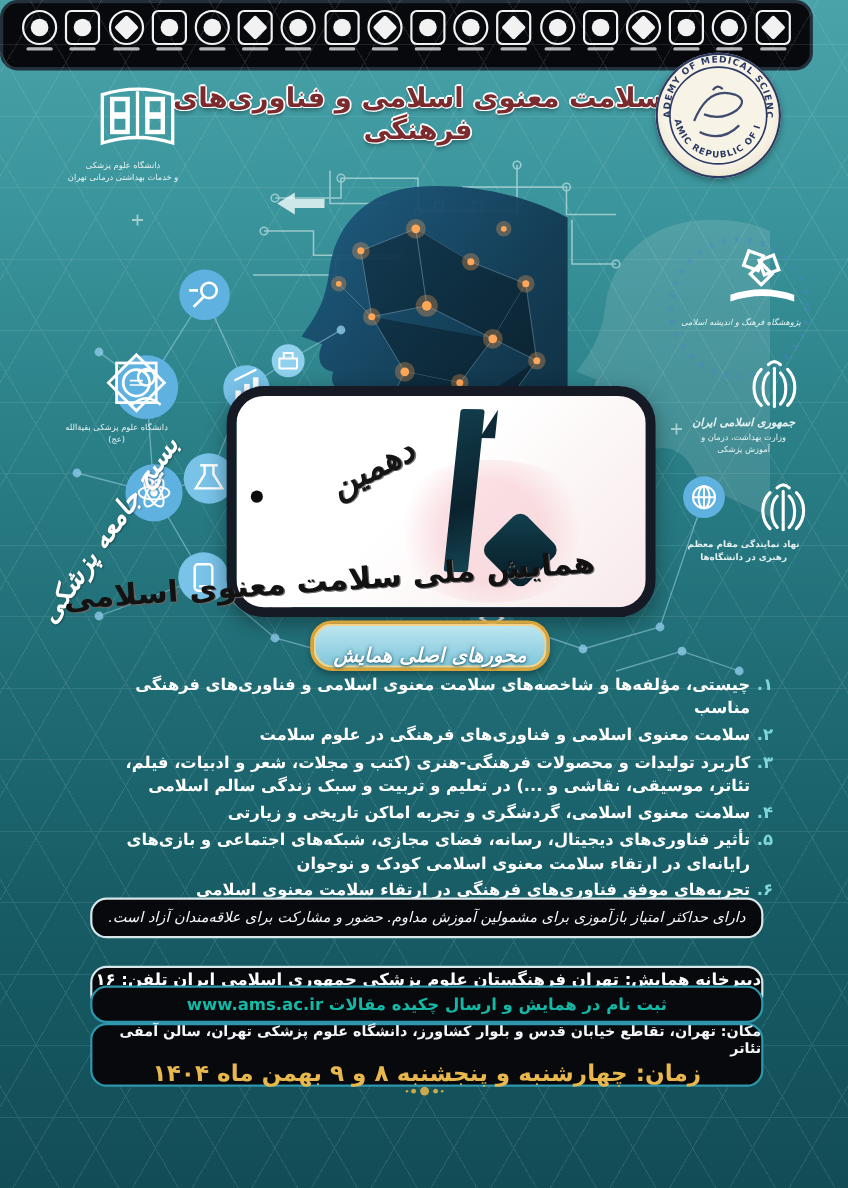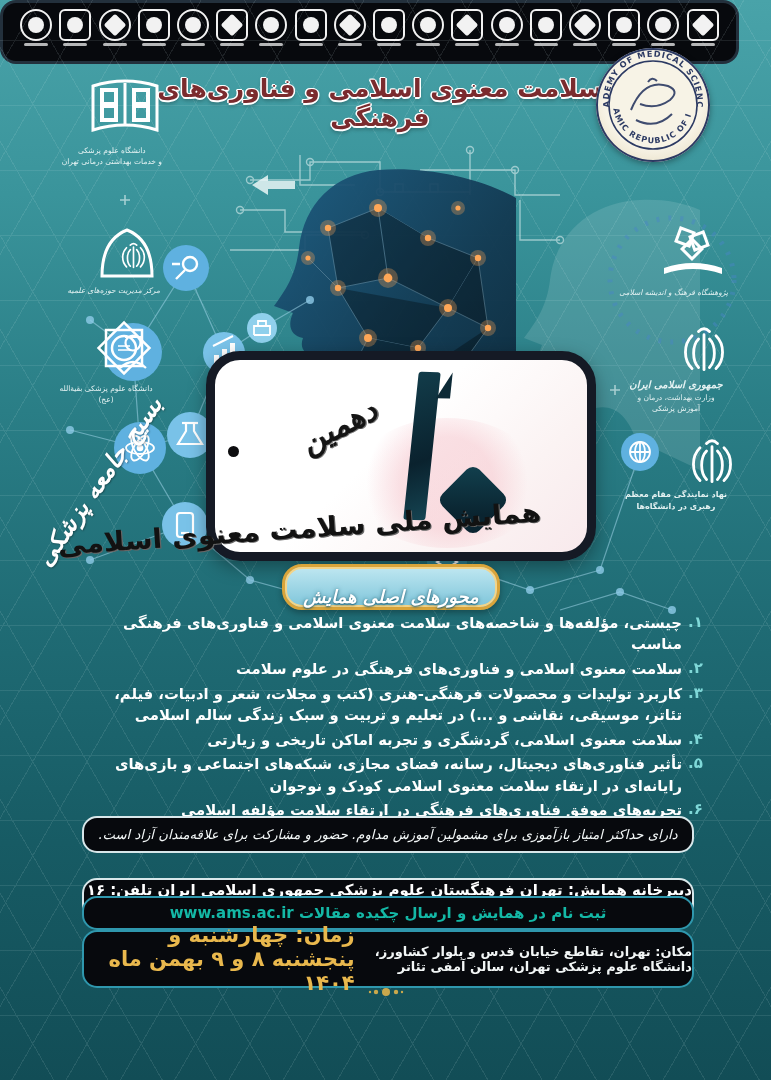--- a/index.html
+++ b/index.html
@@ -58,21 +58,21 @@
   .ttxt{color:#fff;font-weight:bold;font-size:14.8px;line-height:1.45;letter-spacing:-.2px;}
   
   .bar{left:82px;width:608px;background:#07090d;border-radius:15px;display:flex;
     align-items:center;justify-content:center;direction:rtl;z-index:4;}
   #bar-credit{top:816px;height:33px;border:2px solid #d8e7ea;}
   #bar-credit span{color:#f4f8f8;font-size:13.2px;font-style:italic;}
   #bar-secr{top:878px;height:37px;border:2px solid #d8e7ea;}
   #bar-secr span{color:#fff;font-size:15px;font-weight:bold;}
   #bar-web{top:896px;height:30px;border:2px solid #2f97ad;}
   #bar-web span{color:#14b8a6;font-size:15px;font-weight:bold;}
-  #bar-venue{top:930px;height:54px;border:2px solid #2f97ad;flex-direction:row;gap:3px;}
+  #bar-venue{top:930px;height:54px;border:2px solid #2f97ad;flex-direction:column;gap:3px;}
   #venue-line{color:#f2f6f6;font-size:13px;font-weight:bold;}
   #date-line{color:#e9b84d;font-size:21px;font-weight:bold;}
   #ornament{left:368px;top:985px;width:36px;height:14px;z-index:4;}
   
   #footer{left:16px;top:1001px;width:739px;height:64px;background:#07090d;border-radius:16px;
     border:3px solid #23303c;display:flex;align-items:center;justify-content:space-evenly;
     padding:0 10px;box-sizing:border-box;z-index:6;}
   .plogo{width:32px;height:46px;display:flex;flex-direction:column;align-items:center;gap:2px;}
   .plogo .pc{width:28px;height:28px;border-radius:50%;border:2px solid #f2f2f2;position:relative;}
   .plogo .pc::after{content:"";position:absolute;inset:6px;border-radius:50%;background:#f2f2f2;}
@@ -305,29 +305,20 @@
         <textPath href="#arcBot" startOffset="50%" text-anchor="middle">ISLAMIC REPUBLIC OF IRAN</textPath>
       </text>
       <g stroke="#2c3a63" stroke-width="2" fill="none" opacity=".9">
         <path d="M35 62 Q48 30 72 38 Q84 43 74 52 Q60 62 44 56"></path>
         <path d="M40 72 Q60 82 76 66"></path>
           <path d="M52 34 q4 -6 9 -1"></path>
       </g>
     </svg>
   </div>
 
-  <div class="abs sidelogo" style="left:44px;top:226px;width:116px;z-index:3">
-    <svg width="66" height="56" viewBox="0 0 66 56">
-      <path d="M8 50 Q8 14 33 4 Q58 14 58 50 Z" fill="none" stroke="#fff" stroke-width="3"></path>
-      <g transform="translate(23,16) scale(.5)">
-          <use href="#sym-emblem"></use>
-        </g>
-    </svg>
-    <div class="cap" style="font-style:italic">مرکز مدیریت حوزه‌های علمیه</div>
-  </div>
 
   <div class="abs sidelogo" style="left:56px;top:316px;width:100px;z-index:3">
     <svg width="64" height="64" viewBox="0 0 64 64">
       <g stroke="#fff" stroke-width="2.5" fill="none">
         <rect x="14" y="14" width="36" height="36"></rect>
         <rect x="14" y="14" width="36" height="36" transform="rotate(45 32 32)"></rect>
         <circle cx="32" cy="32" r="12"></circle>
       </g>
       <g stroke="#fff" stroke-width="1.5">
           <path d="M26 30 h12 M26 34 h12"></path>
@@ -402,21 +393,21 @@
     <div class="trow">
       <span class="tnum">۴.</span>
       <span class="ttxt">سلامت معنوی اسلامی، گردشگری و تجربه اماکن تاریخی و زیارتی</span>
       </div>
     <div class="trow">
       <span class="tnum">۵.</span>
       <span class="ttxt">تأثیر فناوری‌های دیجیتال، رسانه، فضای مجازی، شبکه‌های اجتماعی و بازی‌های رایانه‌ای در ارتقاء سلامت معنوی اسلامی کودک و نوجوان</span>
       </div>
     <div class="trow">
       <span class="tnum">۶.</span>
-      <span class="ttxt">تجربه‌های موفق فناوری‌های فرهنگی در ارتقاء سلامت مؤلفه اسلامی</span>
+      <span class="ttxt">تجربه‌های موفق فناوری‌های فرهنگی در ارتقاء سلامت معنوی اسلامی</span>
       </div>
   </div>
 
   <div id="bar-credit" class="abs bar">
     <span>دارای حداکثر امتیاز بازآموزی برای مشمولین آموزش مداوم. حضور و مشارکت برای علاقه‌مندان آزاد است.</span>
   </div>
   <div id="bar-secr" class="abs bar">
     <span>دبیرخانه همایش: تهران فرهنگستان علوم پزشکی جمهوری اسلامی ایران  تلفن: ۱۶ - ۸۸۶۴۵۵۱۳</span>
   </div>
   <div id="bar-web" class="abs bar">

